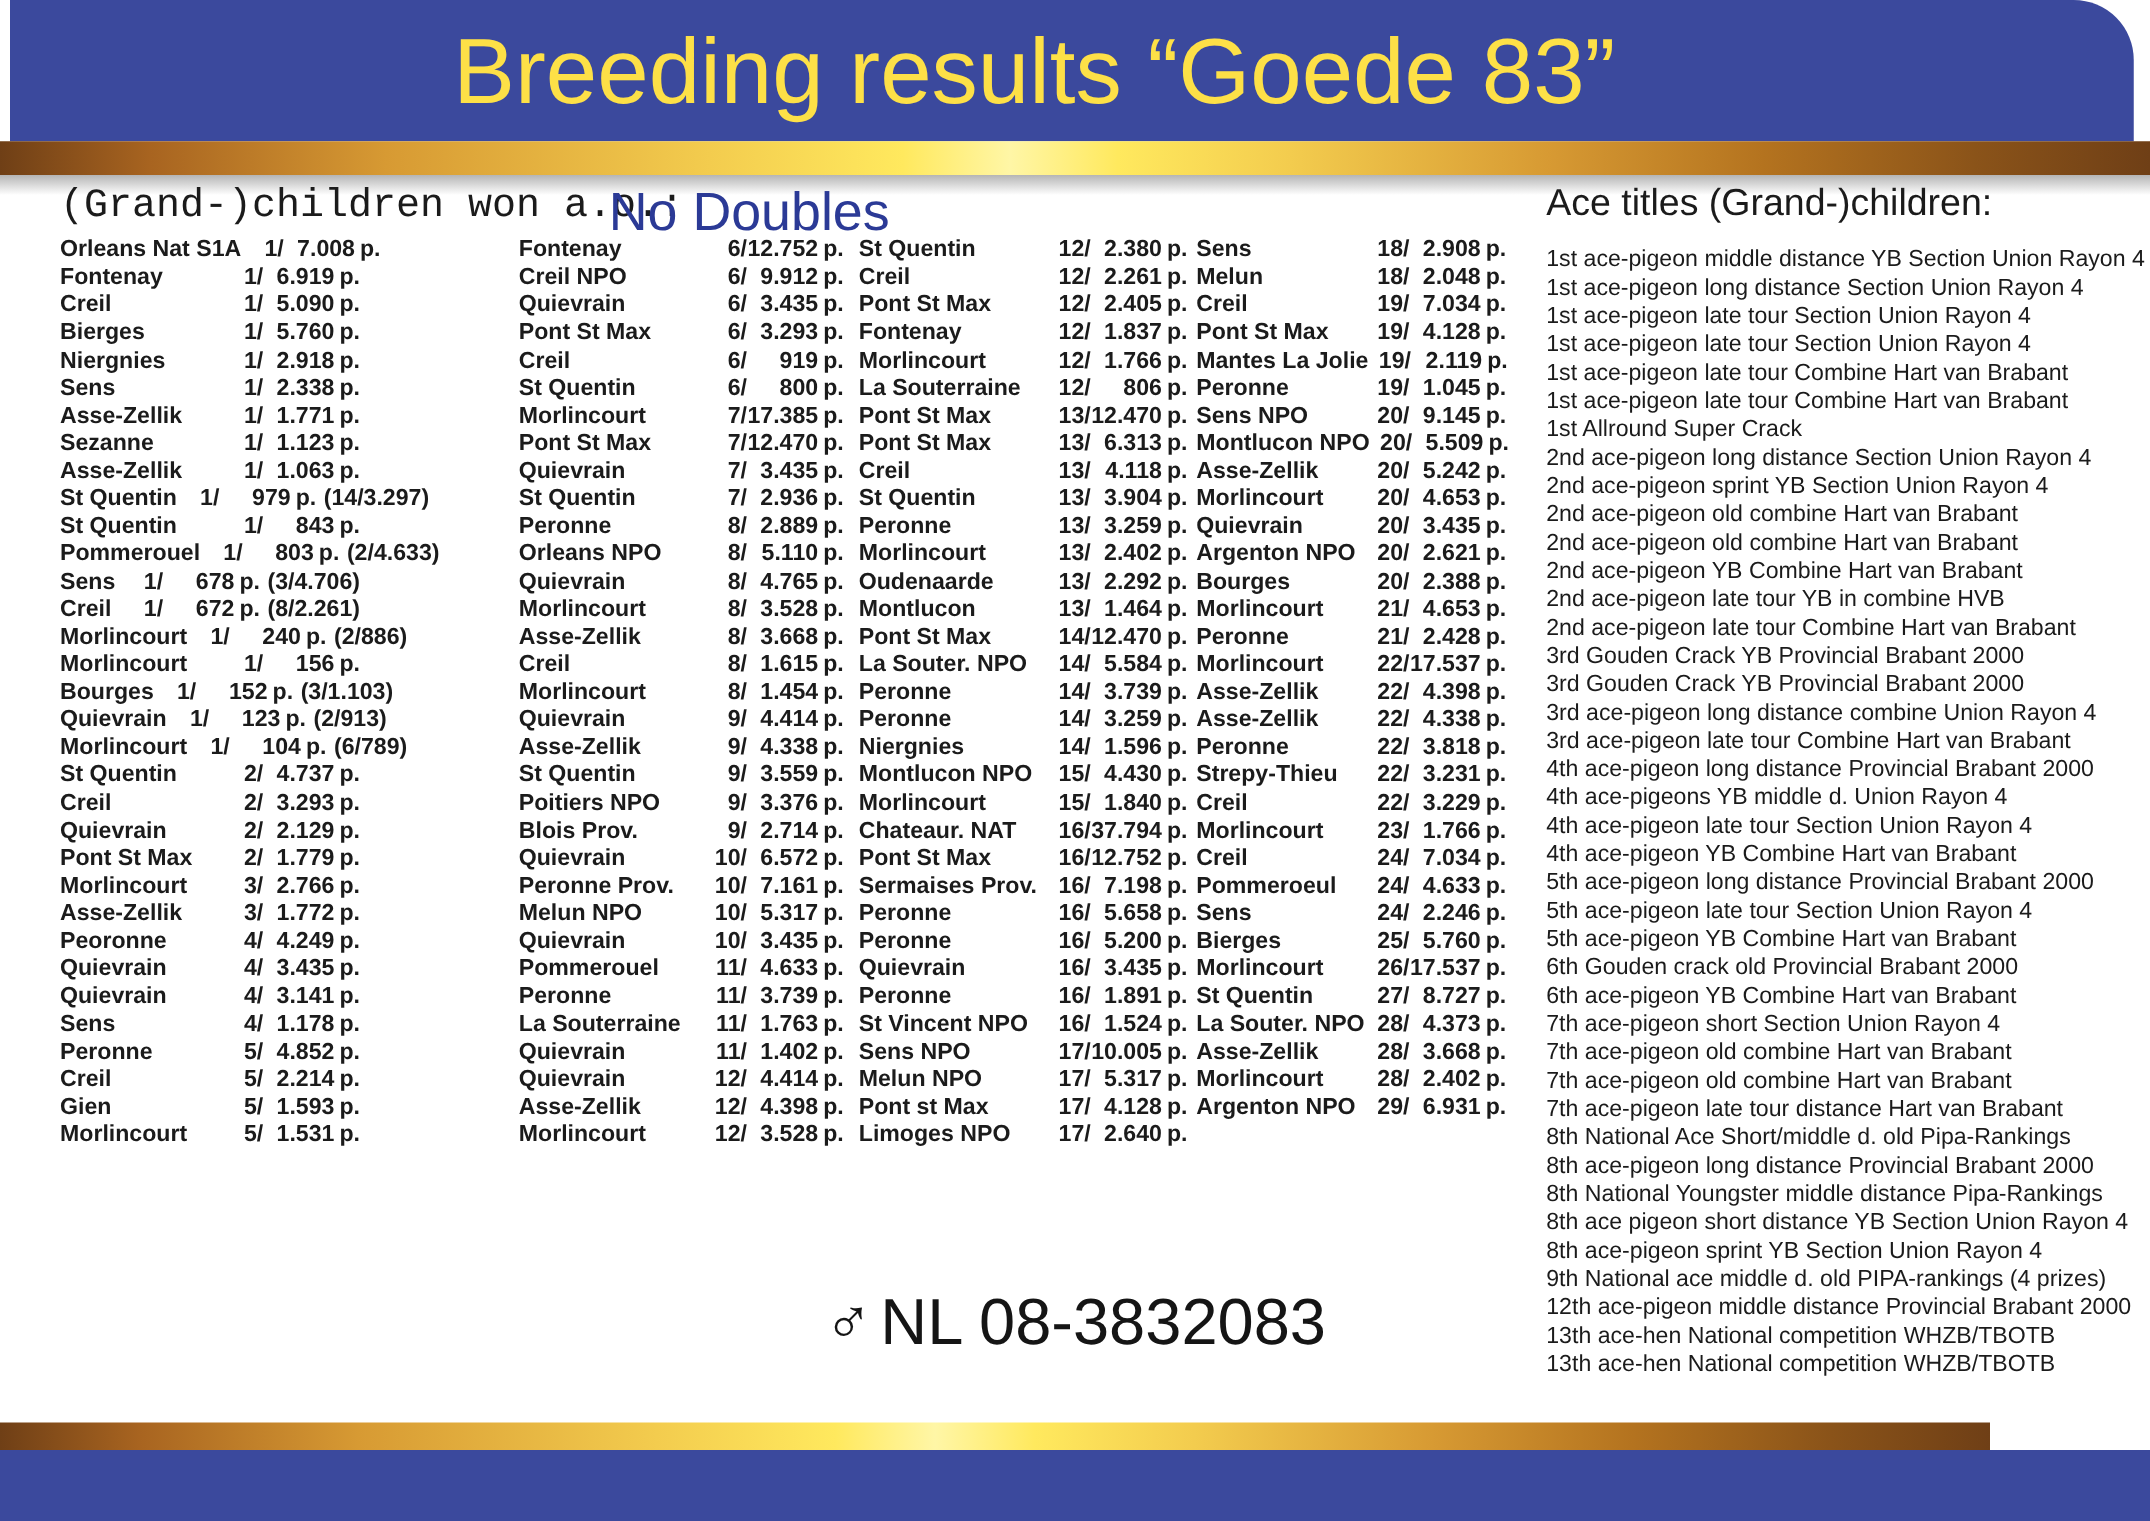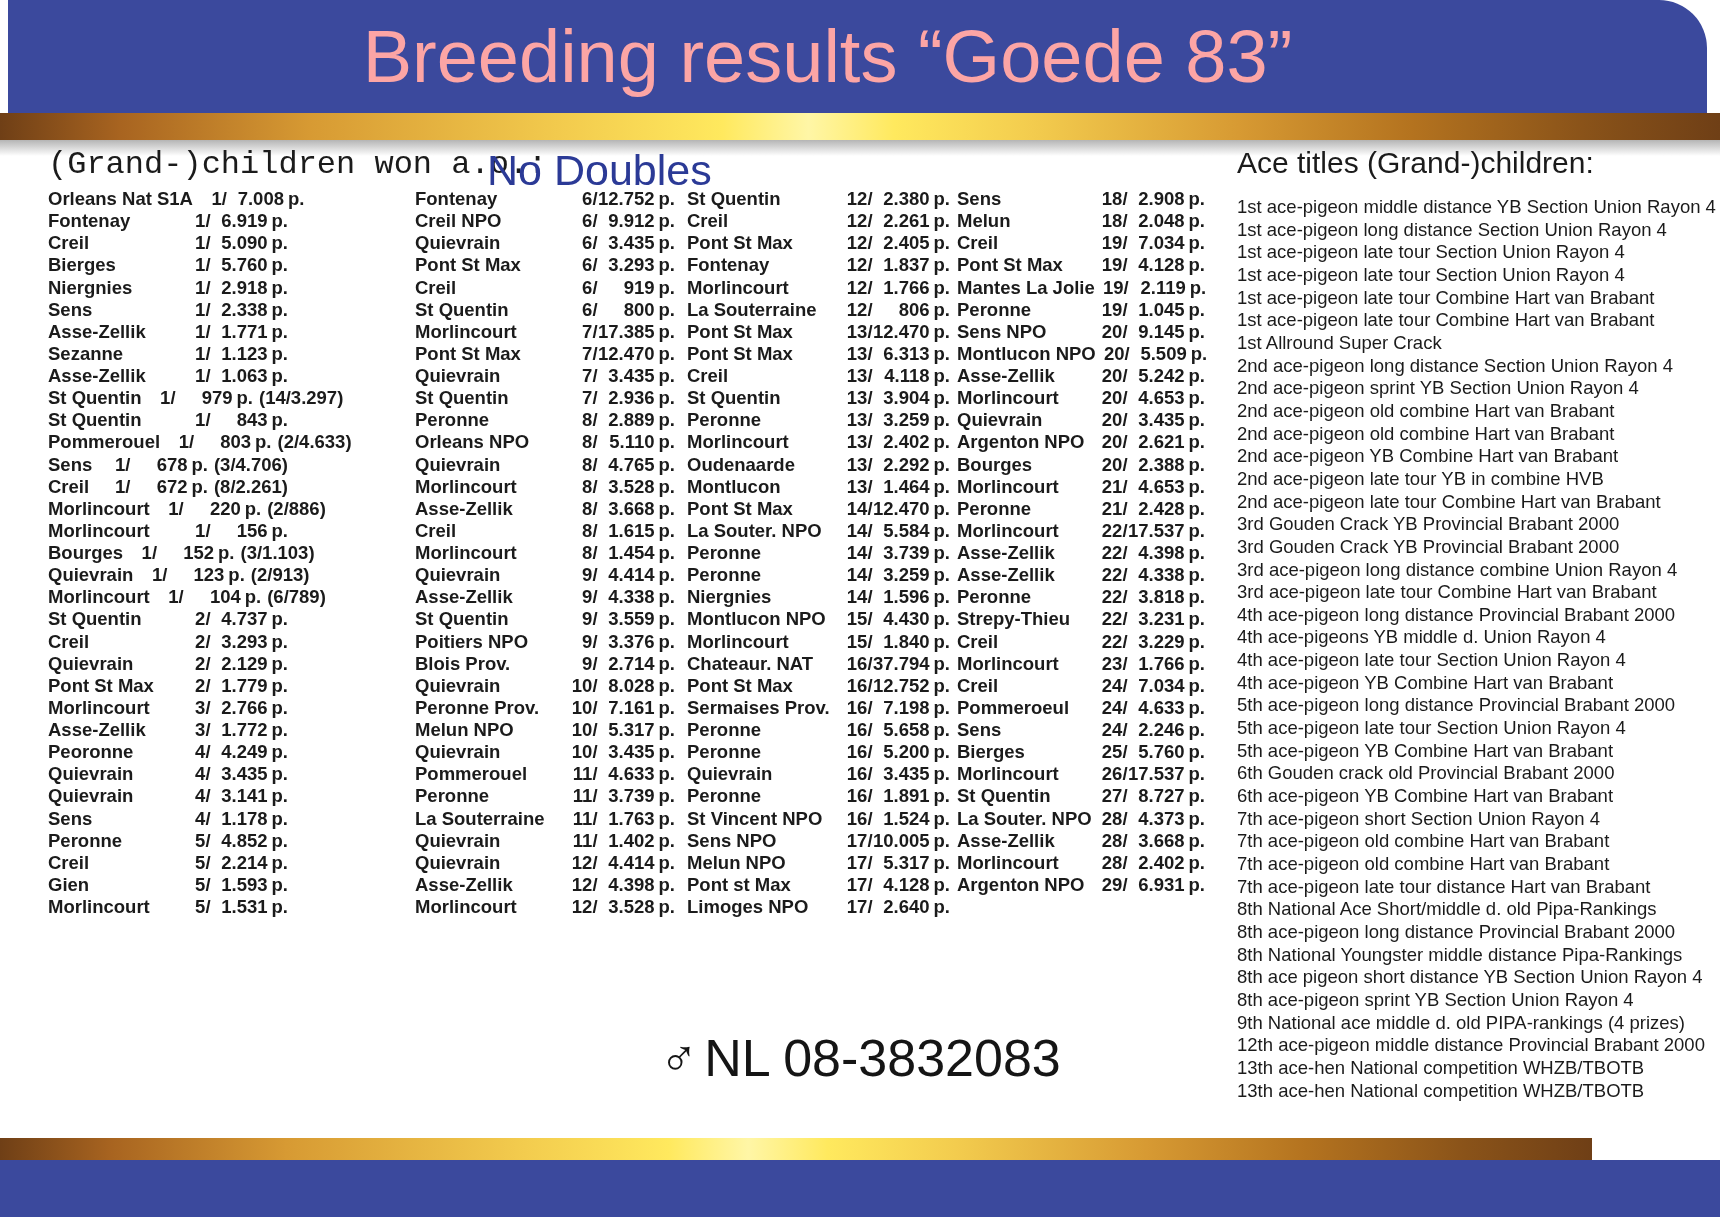--- a/index.html
+++ b/index.html
@@ -5,21 +5,21 @@
   html,body{margin:0;padding:0;background:#fff;}
   .page{
     position:relative;width:1720px;height:1217px;background:#ffffff;overflow:hidden;
     font-family:"Liberation Sans",sans-serif;color:#1b1b1b;
   }
   .header{
     position:absolute;left:8px;right:13px;top:0;height:113px;
     background:#3b499d;border-top-right-radius:48px;
     display:flex;align-items:center;justify-content:center;
   }
-  .title{color:#fca5a5;font-size:74px;font-weight:400;padding-right:60px;white-space:nowrap;}
+  .title{color:#fde047;font-size:74px;font-weight:400;padding-right:60px;white-space:nowrap;}
   .gold{
     background:linear-gradient(90deg,
       #6f3f16 0%,#a86420 7%,#d79a33 18%,#f3cc4e 33%,#ffe95e 42%,
       #fff6a6 47%,#ffe95e 52%,#f3cc4e 60%,#d79a33 72%,#b4731f 82%,
       #8a5319 92%,#6f3f16 100%);
   }
   .gold-top{position:absolute;left:0;top:113px;width:1720px;height:27px;}
   .shadow-top{position:absolute;left:0;top:140px;width:1720px;height:16px;
     background:linear-gradient(to bottom,rgba(90,90,90,.45),rgba(255,255,255,0));}
   .sub-left{position:absolute;left:48px;top:146px;font-size:32px;white-space:nowrap;font-family:Liberation Mono, monospace;}
@@ -146,21 +146,21 @@
         <div class="row">
           <span class="loc">Creil</span>
           <span class="pre">1/</span>
           <span class="pts">672</span>
           <span class="unit">p.</span>
           <span class="sfx">(8/2.261)</span>
         </div>
         <div class="row">
           <span class="loc">Morlincourt</span>
           <span class="pre">1/</span>
-          <span class="pts">220</span>
+          <span class="pts">240</span>
           <span class="unit">p.</span>
           <span class="sfx">(2/886)</span>
         </div>
         <div class="row">
           <span class="loc">Morlincourt</span>
           <span class="pre">1/</span>
           <span class="pts">156</span>
           <span class="unit">p.</span>
         </div>
         <div class="row">
@@ -398,21 +398,21 @@
         </div>
         <div class="row">
           <span class="loc">Blois Prov.</span>
           <span class="pre">9/</span>
           <span class="pts">2.714</span>
           <span class="unit">p.</span>
         </div>
         <div class="row">
           <span class="loc">Quievrain</span>
           <span class="pre">10/</span>
-          <span class="pts">8.028</span>
+          <span class="pts">6.572</span>
           <span class="unit">p.</span>
         </div>
         <div class="row">
           <span class="loc">Peronne Prov.</span>
           <span class="pre">10/</span>
           <span class="pts">7.161</span>
           <span class="unit">p.</span>
         </div>
         <div class="row">
           <span class="loc">Melun NPO</span>

